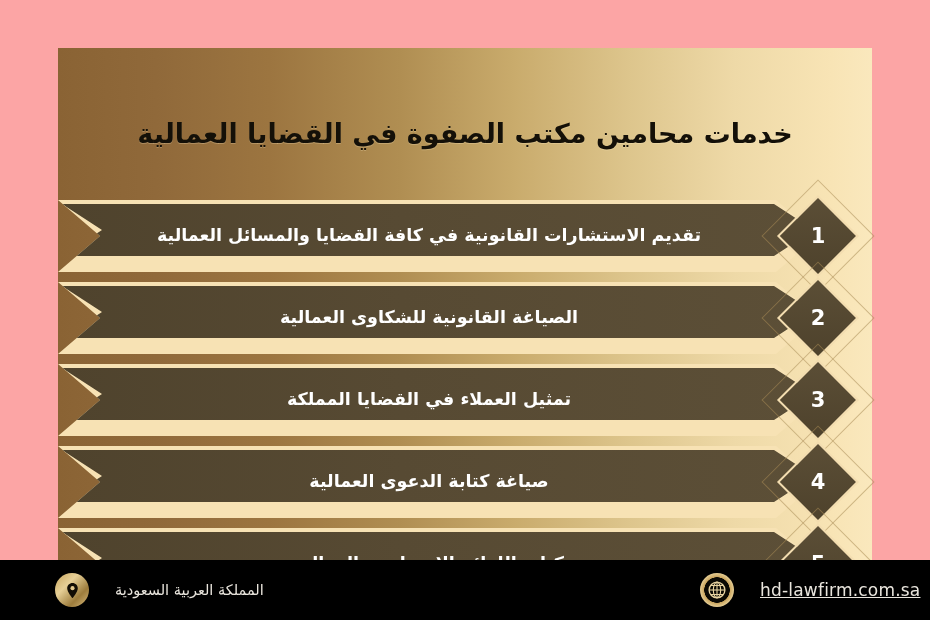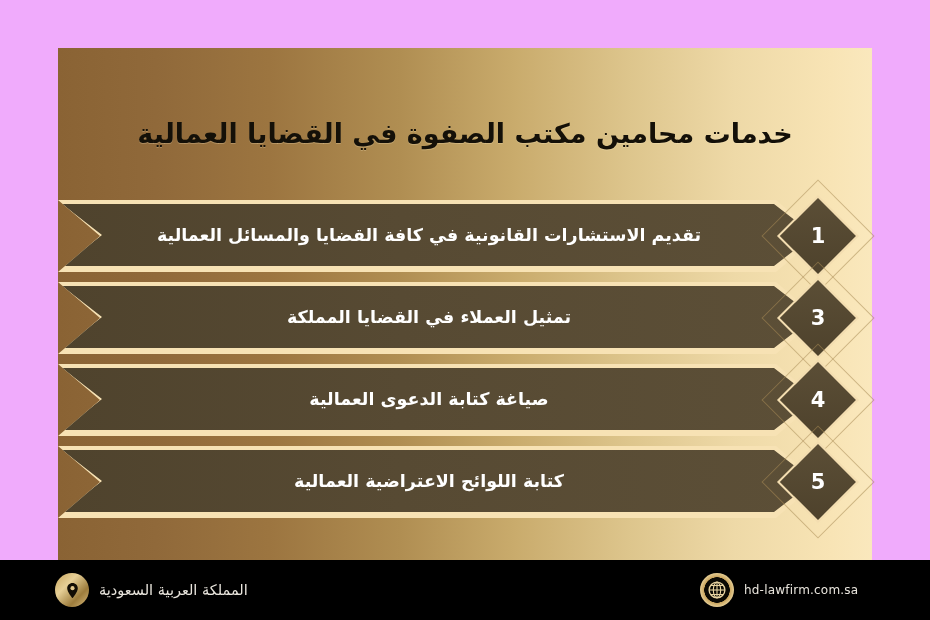--- a/index.html
+++ b/index.html
@@ -8,21 +8,21 @@
   html, body {
     width:930px; height:620px;
     background:#000000;
     font-family:"DejaVu Sans","Liberation Sans",sans-serif;
     overflow:hidden;
   }
 
   #stage {
     position:relative;
     width:930px; height:620px;
-    background:#f0abfc;
+    background:#fca5a5;
   }
 
   
   #panel {
     position:absolute;
     left:58px; top:48px;
     width:814px; height:512px;
     background:linear-gradient(90deg,
         #8a6334 0%,
         #90693a 12%,
@@ -70,21 +70,21 @@
     width:760px; height:72px;
     background:#f7e2b4;
     -webkit-clip-path:polygon(0 0, 718px 0, 760px 50%, 718px 100%, 0 100%, 42px 50%);
     clip-path:polygon(0 0, 718px 0, 760px 50%, 718px 100%, 0 100%, 42px 50%);
   }
 
   
   .bar-inner {
     position:absolute;
     left:4px; top:4px;
-    width:752px; height:62px;
+    width:752px; height:52px;
     background:linear-gradient(90deg,#4f432d 0%,#574a33 45%,#5c4f37 100%);
     -webkit-clip-path:polygon(0 0, 712px 0, 752px 50%, 712px 100%, 0 100%, 40px 50%);
     clip-path:polygon(0 0, 712px 0, 752px 50%, 712px 100%, 0 100%, 40px 50%);
   }
 
   .bar-text {
     position:absolute;
     left:0; top:0;
     width:752px; height:64px;
     display:flex;
@@ -144,32 +144,32 @@
     left:0; bottom:0;
     width:930px; height:60px;
     background:#000000;
   }
 
   .foot-group {
     position:absolute;
     top:0; height:60px;
     display:flex;
     align-items:center;
-    gap:10px;
+    gap:26px;
   }
   #foot-left  { left:55px;  direction:rtl; }
   #foot-right { left:700px; direction:ltr; }
 
   .foot-text {
     font-size:14px;
     color:#e9e5dd;
     white-space:nowrap;
   }
   #foot-left .foot-text  { font-size:14.5px; }
-  #foot-right .foot-text { font-size:12px; letter-spacing:.2px; }
+  #foot-right .foot-text { font-size:17px; letter-spacing:.2px;text-decoration:underline; }
 
   .icon-circle {
     width:34px; height:34px;
     border-radius:50%;
     flex:0 0 34px;
     display:flex;
     align-items:center;
     justify-content:center;
     background:linear-gradient(135deg,#c7a45c 0%,#e6cf96 35%,#9d7c3c 70%,#d9bd7e 100%);
   }
@@ -196,20 +196,32 @@
             <div class="bar-text">تقديم الاستشارات القانونية في كافة القضايا والمسائل العمالية</div>
           </div>
         </div>
         <div class="badge-wrap">
           <div class="badge-outline"></div>
           <div class="badge"></div>
           <div class="badge-num">1</div>
         </div>
       </div>
 
+      <div class="row">
+        <div class="bar-outer">
+          <div class="bar-inner">
+            <div class="bar-text">الصياغة القانونية للشكاوى العمالية</div>
+          </div>
+        </div>
+        <div class="badge-wrap">
+          <div class="badge-outline"></div>
+          <div class="badge"></div>
+          <div class="badge-num">2</div>
+        </div>
+      </div>
 
       <div class="row">
         <div class="bar-outer">
           <div class="bar-inner">
             <div class="bar-text">تمثيل العملاء في القضايا المملكة</div>
           </div>
         </div>
         <div class="badge-wrap">
           <div class="badge-outline"></div>
           <div class="badge"></div>

